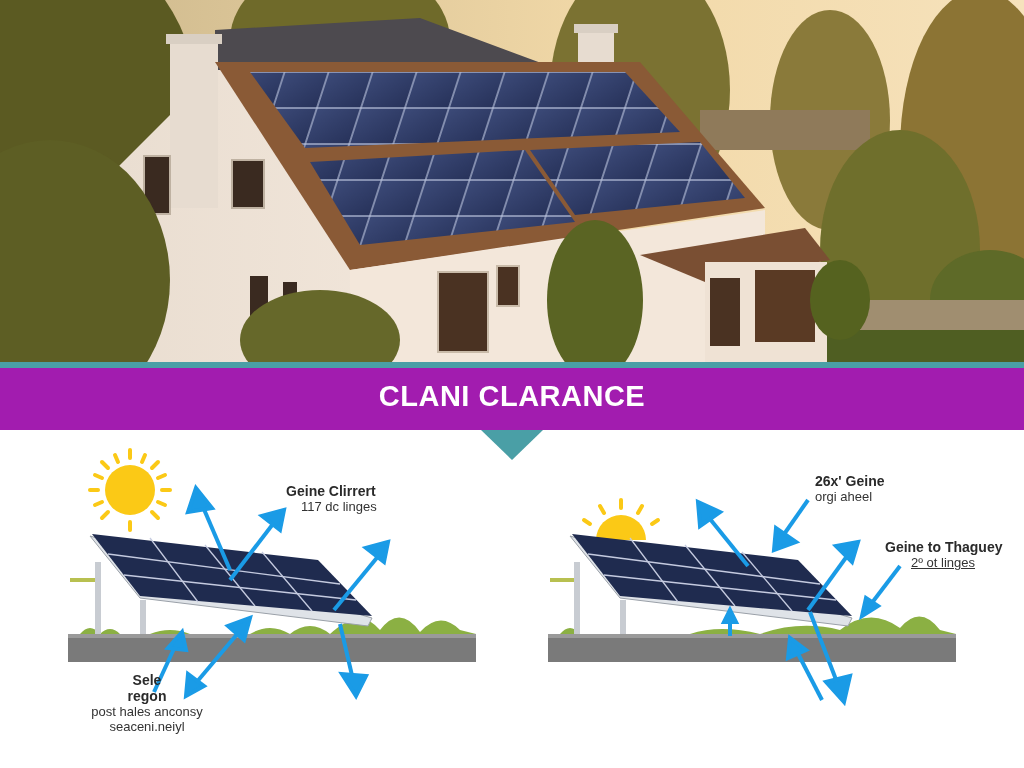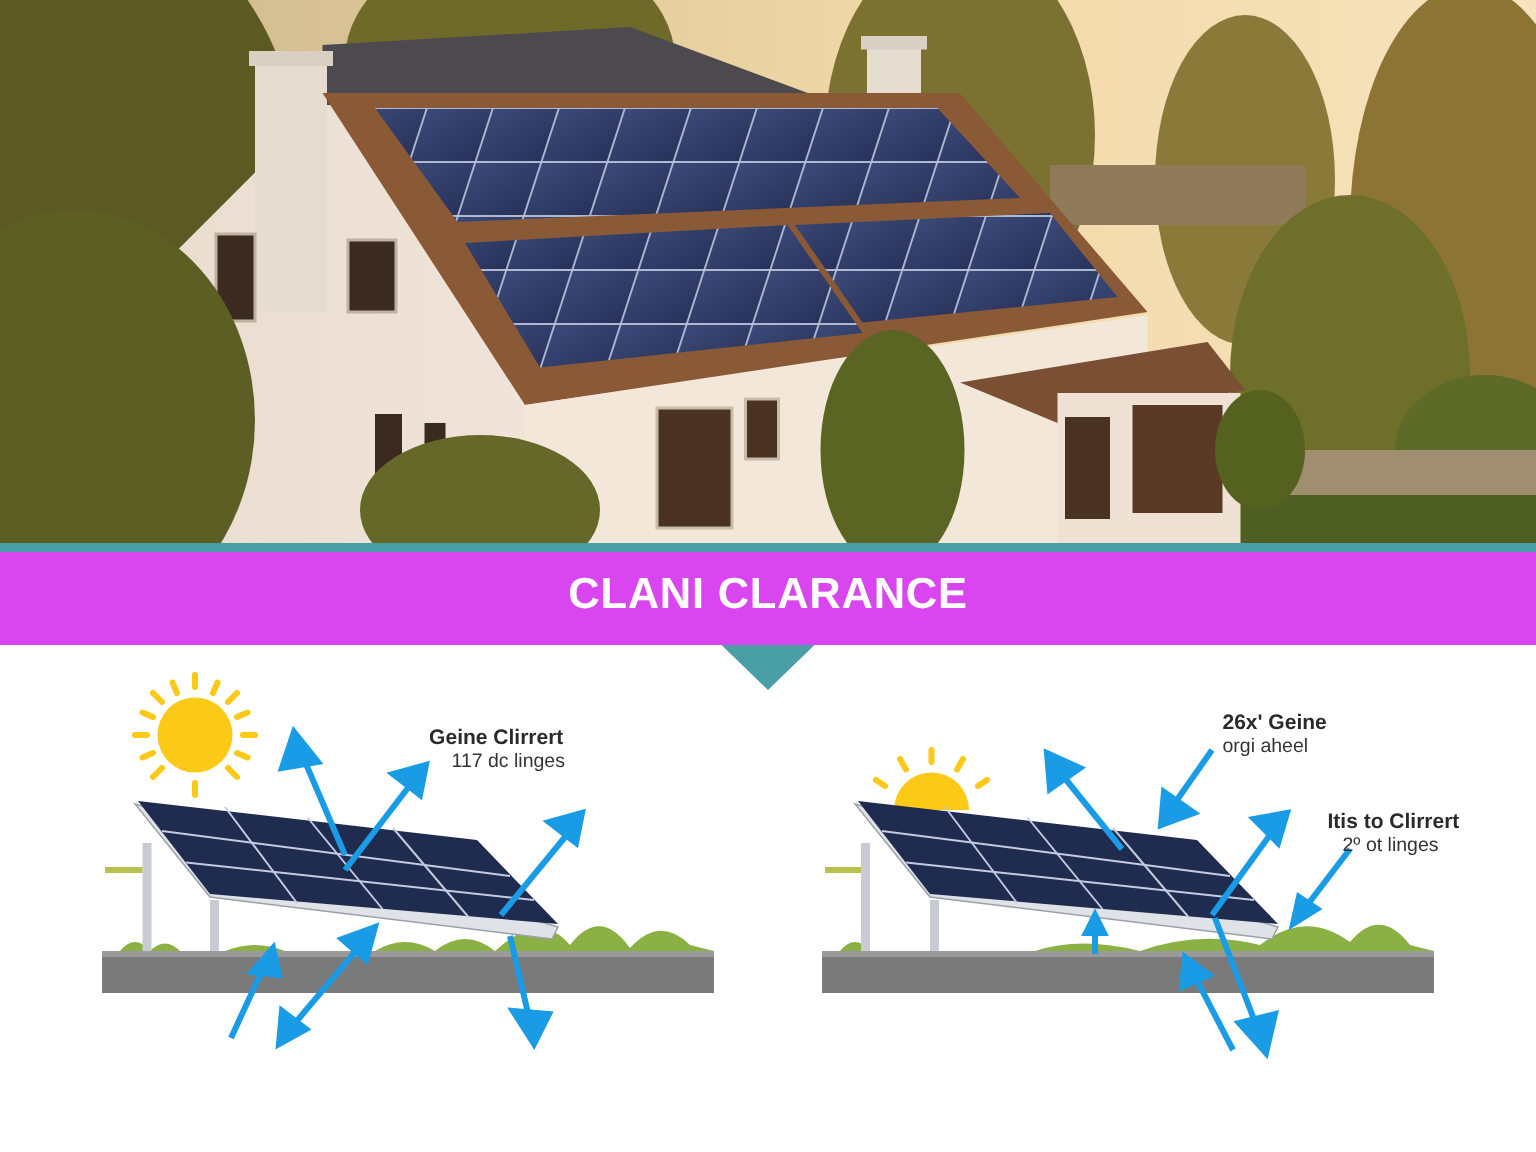--- a/index.html
+++ b/index.html
@@ -2,21 +2,21 @@
 <html><head>
 <meta charset="utf-8">
 <style>
   * { box-sizing: border-box; margin: 0; padding: 0; }
   html, body { width: 1024px; height: 768px; overflow: hidden; background: #ffffff; }
   body { font-family: "Liberation Sans", "DejaVu Sans", sans-serif; position: relative; }
 
   .photo { position: absolute; left: 0; top: 0; width: 1024px; height: 368px; overflow: hidden; }
   .photo svg { display: block; }
 
-  .banner { position: absolute; left: 0; top: 368px; width: 1024px; height: 62px; background: #d946ef; }
+  .banner { position: absolute; left: 0; top: 368px; width: 1024px; height: 62px; background: #a21caf; }
   .banner-title { position: absolute; left: 0; right: 0; top: 12px; text-align: center; color: #ffffff;
     font-size: 29px; font-weight: bold; letter-spacing: 0.5px; }
   .banner-notch { position: absolute; left: 481px; top: 430px; width: 0; height: 0;
     border-left: 31px solid transparent; border-right: 31px solid transparent; border-top: 30px solid #4a9fa6; }
 
   .diagram { position: absolute; top: 440px; height: 328px; }
   .diagram svg { position: absolute; left: 0; top: 0; }
 
   .label { position: absolute; color: #222; white-space: nowrap; }
   .label .t { font-weight: bold; font-size: 14px; display: block; color: #2a2a2a; }
@@ -160,20 +160,26 @@
       <polygon points="186,696 188,674 204,686"></polygon>
       <polygon points="250,618 228,626 244,640"></polygon>
       <line x1="154" y1="692" x2="178" y2="640"></line>
       <polygon points="182,632 168,648 186,650"></polygon>
     </g>
   </svg>
   <div class="label" style="left:285px; top:43px;text-align:center;">
     <span class="t">Geine Clirrert</span>
     <span class="s" style="margin-left:16px;">117 dc linges</span>
   </div>
+  <div class="label center" style="left:82px; top:232px; width:130px;">
+    <span class="t">Sele</span>
+    <span class="t">regon</span>
+    <span class="s">post hales anconsy</span>
+    <span class="s">seaceni.neiyl</span>
+  </div>
 </div>
 
 <div class="diagram" style="left:512px; width:512px;">
   <svg width="512" height="328" viewBox="512 440 512 328">
 
     <g>
       <path d="M596,540 A25,25 0 0 1 646,540 Z" fill="#fbc916"></path>
       <g stroke="#fbc916" stroke-width="4" stroke-linecap="round">
         <line x1="621" y1="500" x2="621" y2="508"></line>
         <line x1="600" y1="506" x2="604" y2="513"></line>
@@ -215,16 +221,16 @@
       <polygon points="790,638 788,658 806,650"></polygon>
       <line x1="730" y1="636" x2="730" y2="618"></line>
       <polygon points="730,610 724,622 736,622"></polygon>
     </g>
   </svg>
   <div class="label" style="left:303px; top:33px;">
     <span class="t">26x' Geine</span>
     <span class="s">orgi aheel</span>
   </div>
   <div class="label" style="left:373px; top:99px;">
-    <span class="t">Itis to Clirrert</span>
-    <span class="s" style="margin-left:10px;">2º ot linges</span>
+    <span class="t">Geine to Thaguey</span>
+    <span class="s" style="margin-left:26px;text-decoration:underline;">2º ot linges</span>
   </div>
 </div>
 
 </body></html>

